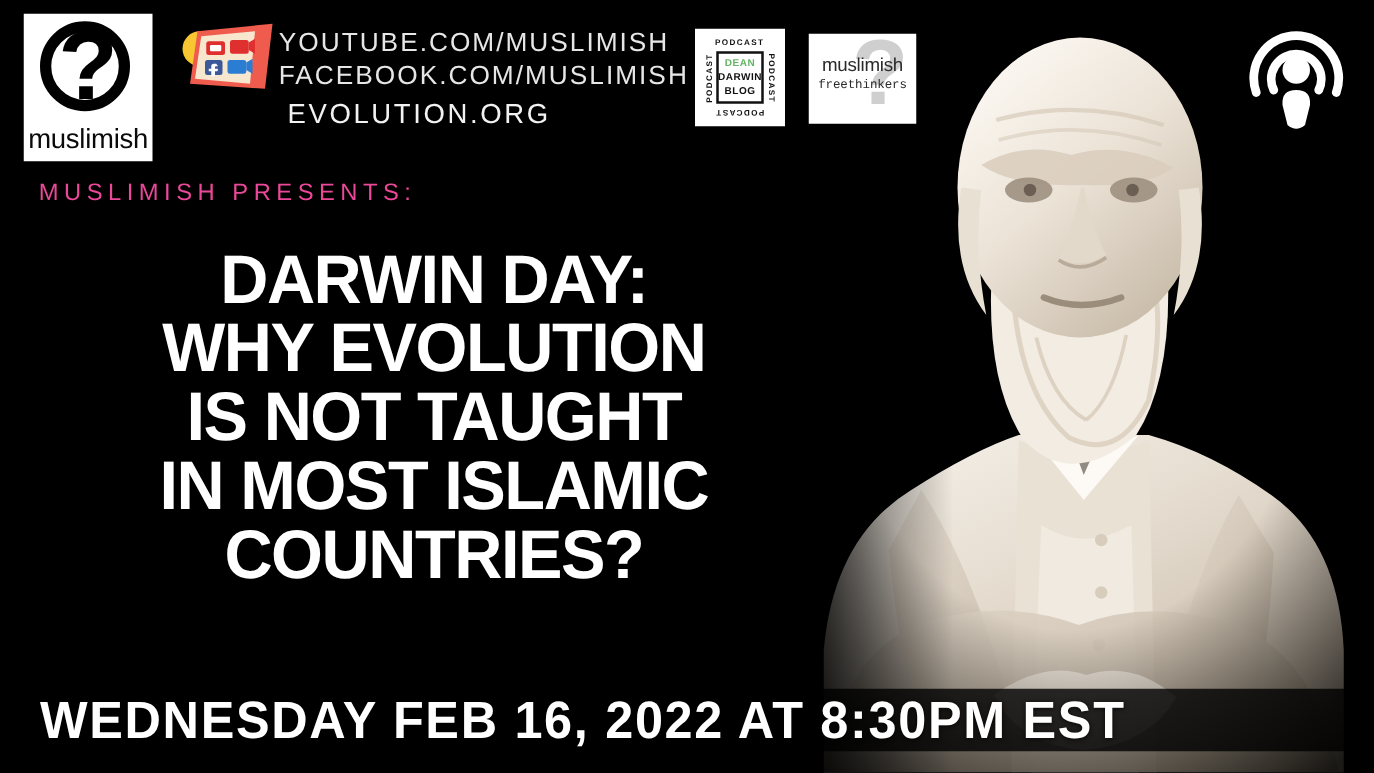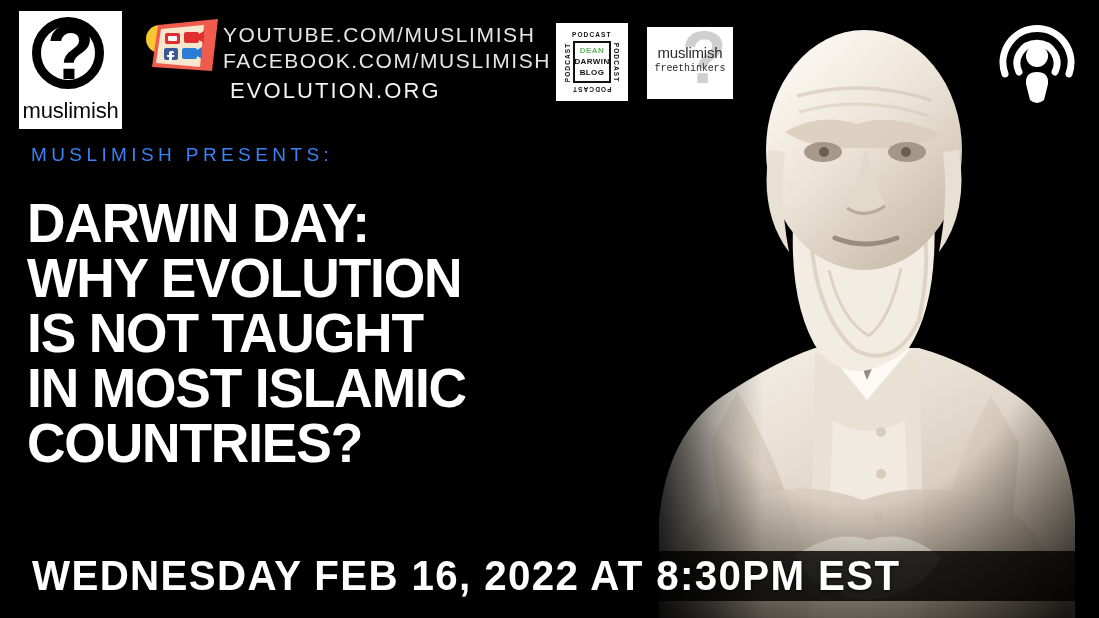--- a/index.html
+++ b/index.html
@@ -198,29 +198,30 @@
     width: 84px; height: 92px;
   }
 
   
   .presents {
     position: absolute;
     left: 31px; top: 144px;
     font-family: "Liberation Sans", sans-serif;
     font-size: 19px;
     letter-spacing: 4.4px;
-    color: #3b82f6;
+    color: #ec4899;
     white-space: nowrap;
   }
 
   
   .headline {
     position: absolute;
     left: 27px; top: 196px;
     width: 660px;
+    text-align: center;
   }
   .hl-line {
     font-family: "Liberation Sans", sans-serif;
     font-weight: bold;
     font-size: 55px;
     line-height: 55px;
     letter-spacing: -1.2px;
     color: #ffffff;
     white-space: nowrap;
     transform: scaleX(0.97);

